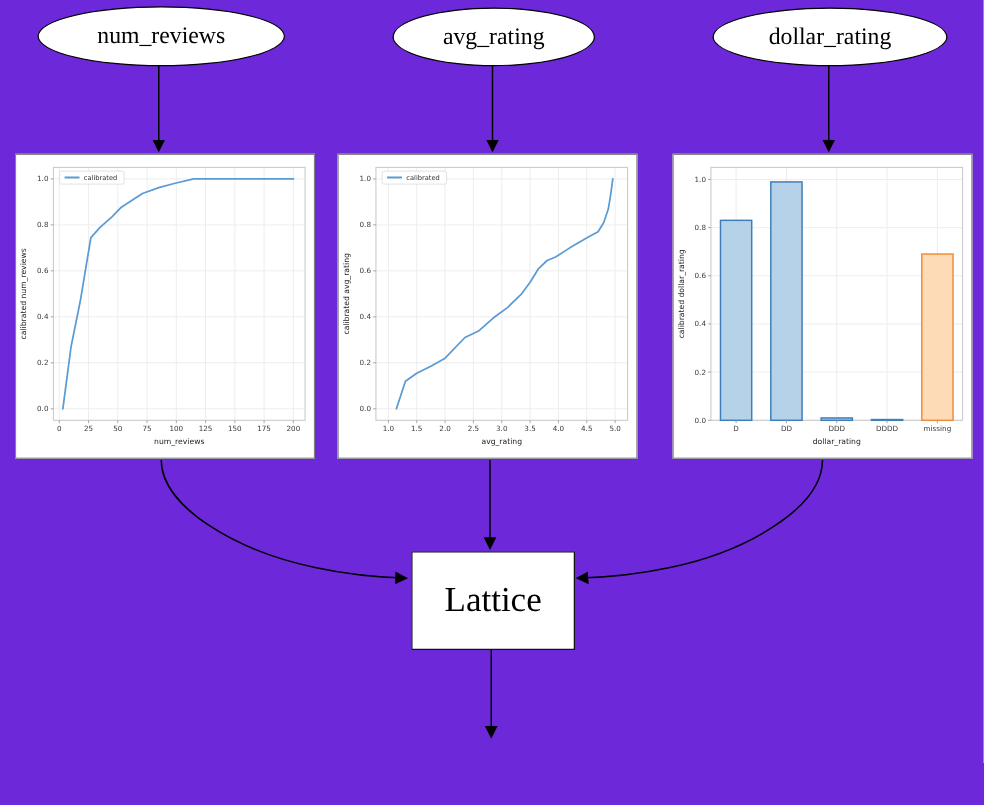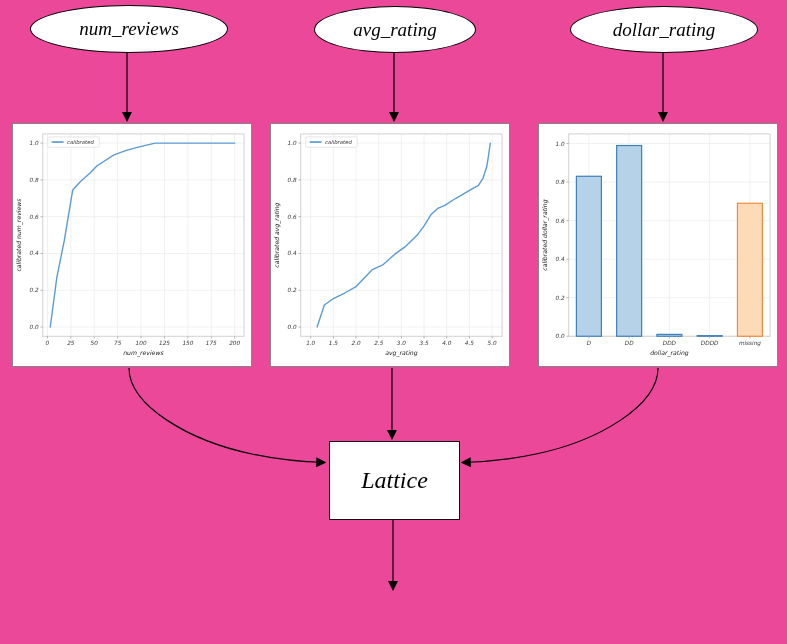--- a/index.html
+++ b/index.html
@@ -1,21 +1,21 @@
 <!DOCTYPE html>
 <html><head>
 <meta charset="utf-8">
 <style>
   html,body{margin:0;padding:0;background:#ffffff;}
-  #canvas{position:relative;width:787px;height:644px;background:#ec4899;overflow:hidden;
-          font-family:"Liberation Serif", serif;font-style:italic;}
+  #canvas{position:relative;width:787px;height:644px;background:#6d28d9;overflow:hidden;
+          font-family:"Liberation Serif", serif;}
   .node{position:absolute;display:flex;align-items:center;justify-content:center;
         background:#ffffff;color:#000;}
   .ellipse{border:1.4px solid #000;border-radius:50%;font-size:19px;}
-  .box{border:1.4px solid #111;font-size:24px;text-align:center;}
+  .box{border:1.4px solid #111;font-size:28px;text-align:center;}
   #n-num-reviews{left:30px;top:5px;width:196px;height:46px;}
   #n-avg-rating{left:314px;top:6px;width:160px;height:45px;}
   #n-dollar-rating{left:570px;top:6px;width:186px;height:45px;}
   #n-lattice{left:329px;top:441px;width:129px;height:77px;}
   #n-output{left:337px;top:593px;width:111px;height:48px;}
   .plot{position:absolute;top:123px;width:240px;height:244px;background:#fff;
         border:1.6px solid #848484;box-sizing:border-box;}
   #plot-0{left:12px;}
   #plot-1{left:270px;}
   #plot-2{left:538px;}

